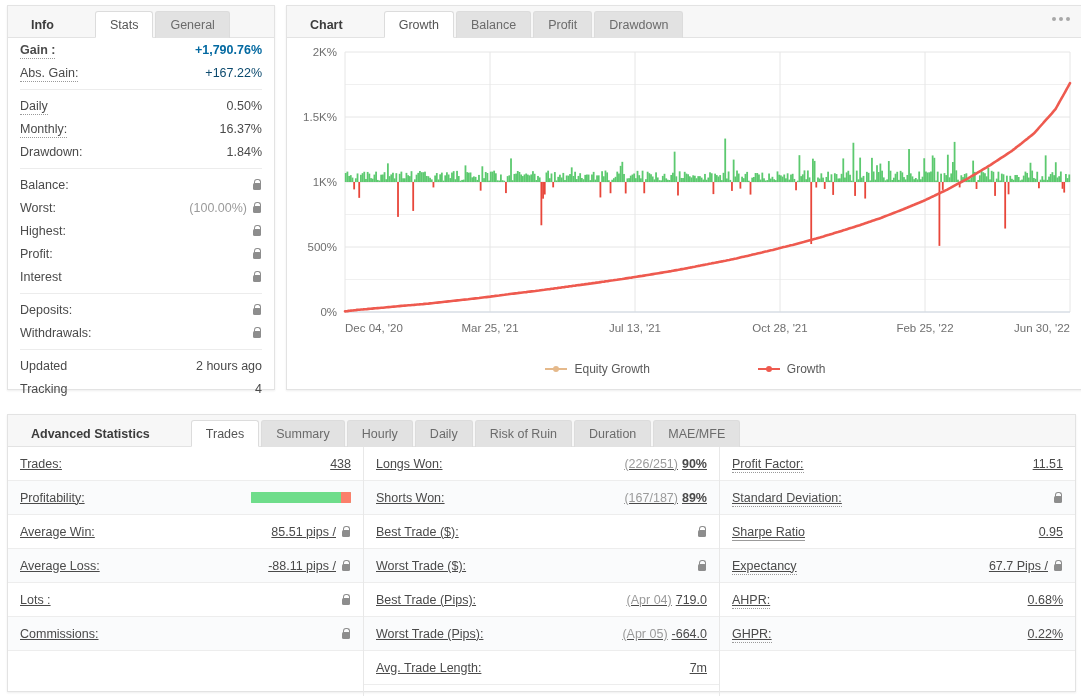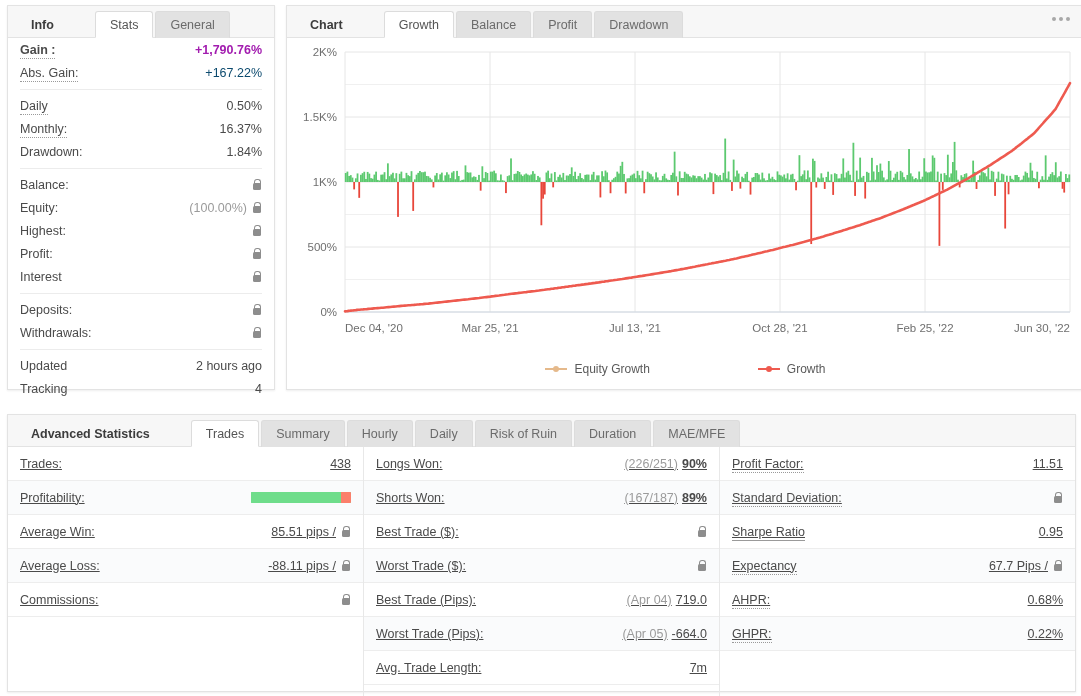--- a/index.html
+++ b/index.html
@@ -78,21 +78,21 @@
   .srow .v { color: #4a4a4a; display: flex; align-items: center; gap: 4px; white-space: nowrap;}
   .dot-underline {
     border-bottom: 1px dotted #9a9a9a;
     padding-bottom: 1px;
   }
   .solid-underline {
     border-bottom: 1px solid #9a9a9a;
     padding-bottom: 1px;
   }
   .bold { font-weight: bold; }
-  .green { color: #a21caf; font-weight: bold; }
+  .green { color: #0369a1; font-weight: bold; }
   .green-n { color: #0c4a6e; }
   .muted { color: #9b9b9b; }
   .hr { border-top: 1px solid #ececec; margin: 5px 0 4px 0; }
   .lock {
     display: inline-block;
     width: 11px; height: 12px;
     position: relative;
     vertical-align: middle;
   }
   .lock::before {
@@ -239,21 +239,21 @@
         </div>
       <div class="hr"></div>
       <div id="side-g3">
           <div class="srow">
             <span class="k"><span>Balance:</span></span>
             <span class="v">
               <span class="lock"></span>
             </span>
           </div>
           <div class="srow">
-            <span class="k"><span>Equity:</span></span>
+            <span class="k"><span>Worst:</span></span>
             <span class="v">
               <span class="muted">(100.00%)</span>
               <span class="lock"></span>
             </span>
           </div>
           <div class="srow">
             <span class="k"><span>Highest:</span></span>
             <span class="v">
               <span class="lock"></span>
             </span>
@@ -838,20 +838,26 @@
             </span>
           </div>
           <div class="trow">
             <span class="k"><span>Average Loss:</span></span>
             <span class="v">
               <span>-88.11 pips /</span>
               <span class="lock"></span>
             </span>
           </div>
           <div class="trow">
+            <span class="k"><span>Lots :</span></span>
+            <span class="v">
+              <span class="lock"></span>
+            </span>
+          </div>
+          <div class="trow">
             <span class="k"><span>Commissions:</span></span>
             <span class="v">
               <span class="lock"></span>
             </span>
           </div>
         </div>
       <div class="scol" id="stat-col2">
           <div class="trow">
             <span class="k"><span>Longs Won:</span></span>
             <span class="v">

